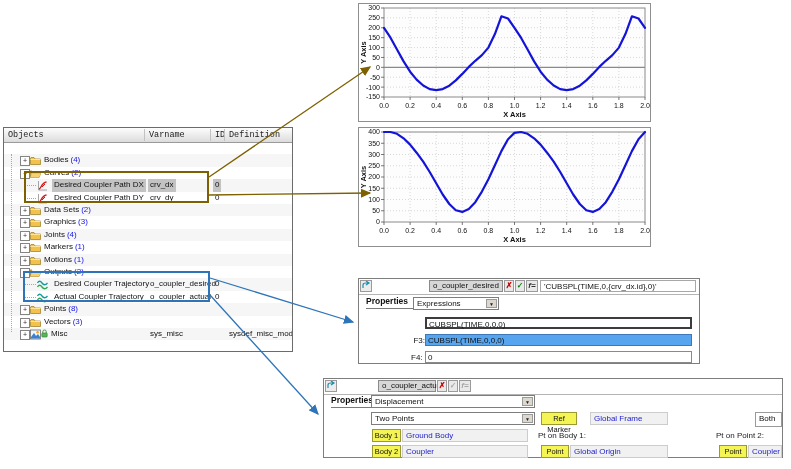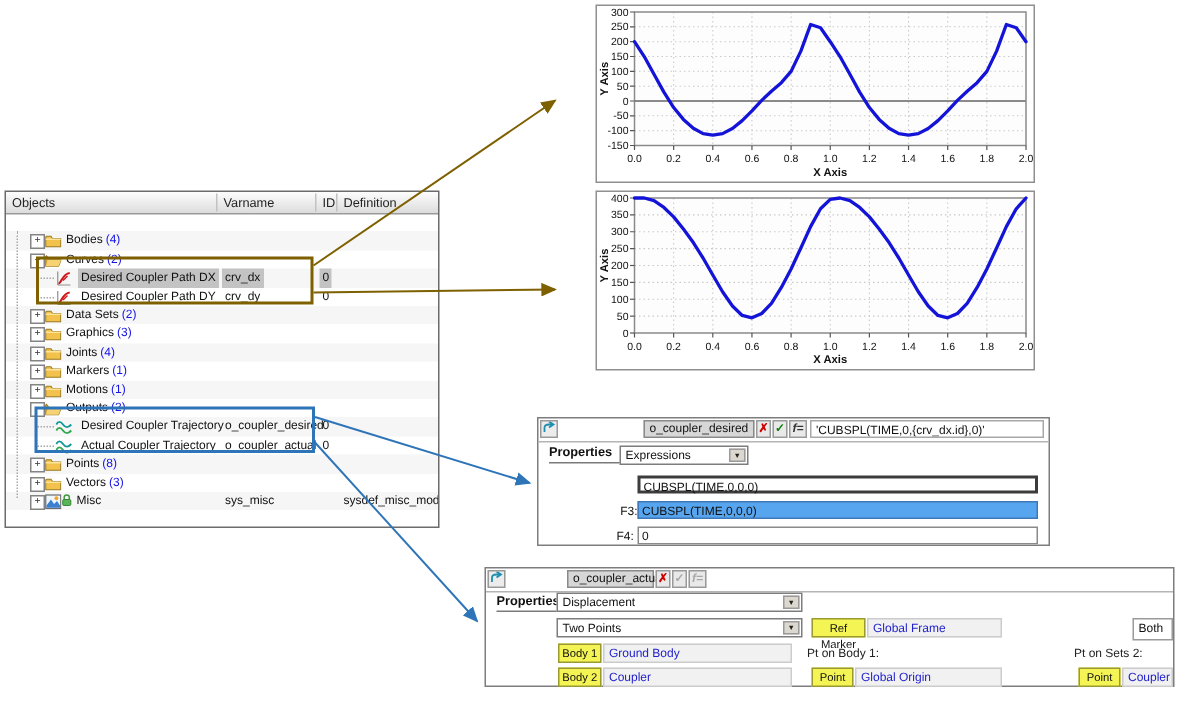--- a/index.html
+++ b/index.html
@@ -6,21 +6,21 @@
   #screen{position:relative;width:791px;height:469px;background:#fff;overflow:hidden;
           font-family:"Liberation Sans",sans-serif;color:#111;
           --gold:#7e6000;--blue:#2e74b8;--curve:#1414d8;--sel:#c3c3c3;--hl:#57a5ee;
           --yellow:#f4f455;--link:#2222cc;}
   
   #tree{position:absolute;left:3px;top:127px;width:290px;height:225px;background:#fff;
         border:1px solid #6b6b6b;box-sizing:border-box;}
   #tree-header{position:absolute;left:0;top:0;right:0;height:14px;
         background:linear-gradient(#fdfdfd,#dcdcdc);border-bottom:1px solid #9a9a9a;
         font-size:8.5px;color:#222;}
-  .th{position:absolute;top:1px;padding-left:4px;border-left:1px solid #c2c2c2;height:12px;line-height:12px;}
+  .th{position:absolute;top:1px;padding-left:4px;border-left:1px solid #c2c2c2;height:12px;line-height:12px;font-family:Liberation Mono, monospace;}
   .th:first-child{border-left:none;}
   #tree-body{position:absolute;left:0;top:14px;right:0;bottom:0;overflow:hidden;}
   .stripe{position:absolute;left:0;right:0;height:12.4px;}
   .stripe.odd{background:#f6f6f6;}
   .tree-row{position:absolute;left:0;right:0;height:12.4px;font-size:8px;line-height:12.4px;white-space:nowrap;}
   .expander{position:absolute;top:2px;width:8px;height:8px;background:#fff;border:1px solid #848484;
             font-size:7px;line-height:7px;text-align:center;color:#333;box-sizing:content-box;}
   .t-icon{position:absolute;top:1px;width:11px;height:11px;}
   .t-label{position:absolute;top:0;padding:0 2px;}
   .t-count{color:#1414e6;margin-left:2px;}
@@ -29,21 +29,21 @@
   .t-def{position:absolute;left:223px;top:0;padding:0 2px;}
   .sel{background:var(--sel);}
   .tree-line{position:absolute;width:0;border-left:1px dotted #a8a8a8;}
   .tree-stub{position:absolute;height:0;border-top:1px dotted #a8a8a8;}
   
   #box-curves{position:absolute;left:24px;top:171px;width:185px;height:32px;
               border:2px solid var(--gold);box-sizing:border-box;}
   #box-outputs{position:absolute;left:23px;top:271px;width:187px;height:31px;
               border:2px solid var(--blue);box-sizing:border-box;}
   
-  .chart-card{position:absolute;left:397px;width:293px;background:#fff;border:1px solid #8f8f8f;box-sizing:border-box;}
+  .chart-card{position:absolute;left:358px;width:293px;background:#fff;border:1px solid #8f8f8f;box-sizing:border-box;}
   #chart1{top:3px;height:119px;}
   #chart2{top:127px;height:120px;}
   .chart-card svg{display:block;}
   
   .panel{position:absolute;background:#fff;border:1px solid #7d7d7d;box-sizing:border-box;font-size:8px;}
   #panel-desired{left:358px;top:278px;width:342px;height:86px;}
   #panel-actual{left:323px;top:378px;width:460px;height:80px;}
   .panel-top{position:absolute;left:0;top:0;right:0;height:15px;border-bottom:1px solid #b4b4b4;}
   .mini-btn{position:absolute;top:1px;left:1px;width:12px;height:12px;background:#ececec;border:1px solid #9a9a9a;box-sizing:border-box;}
   .name-field{position:absolute;top:1px;height:12px;background:#d7d7d7;border:1px solid #8a8a8a;
@@ -430,27 +430,27 @@
     <div class="dd" style="left:47px;top:16px;width:164px;">
       <span>Displacement</span>
       <span class="dd-btn">▼</span>
     </div>
 
     <div class="dd" style="left:47px;top:33px;width:164px;">
       <span>Two Points</span>
       <span class="dd-btn">▼</span>
     </div>
     <div class="y-btn" style="left:217px;top:33px;width:36px;">Ref Marker</div>
-    <div class="v-field" style="left:254px;top:33px;width:90px;">Global Frame</div>
+    <div class="v-field" style="left:266px;top:33px;width:78px;">Global Frame</div>
     <div class="w-field" style="left:431px;top:33px;width:27px;">Both</div>
 
     <div class="y-btn" style="left:48px;top:50px;width:29px;">Body 1</div>
     <div class="v-field" style="left:78px;top:50px;width:126px;">Ground Body</div>
     <div class="p-label" style="left:214px;top:52px;">Pt on Body 1:</div>
-    <div class="p-label" style="left:392px;top:52px;">Pt on Sets 2:</div>
+    <div class="p-label" style="left:392px;top:52px;">Pt on Point 2:</div>
 
     <div class="y-btn" style="left:48px;top:66px;width:29px;">Body 2</div>
     <div class="v-field" style="left:78px;top:66px;width:126px;">Coupler</div>
     <div class="y-btn" style="left:217px;top:66px;width:28px;">Point</div>
     <div class="v-field" style="left:246px;top:66px;width:98px;">Global Origin</div>
     <div class="y-btn" style="left:395px;top:66px;width:28px;">Point</div>
     <div class="v-field" style="left:424px;top:66px;width:34px;">Coupler CM</div>
   </div>
 
   <svg id="overlay">

